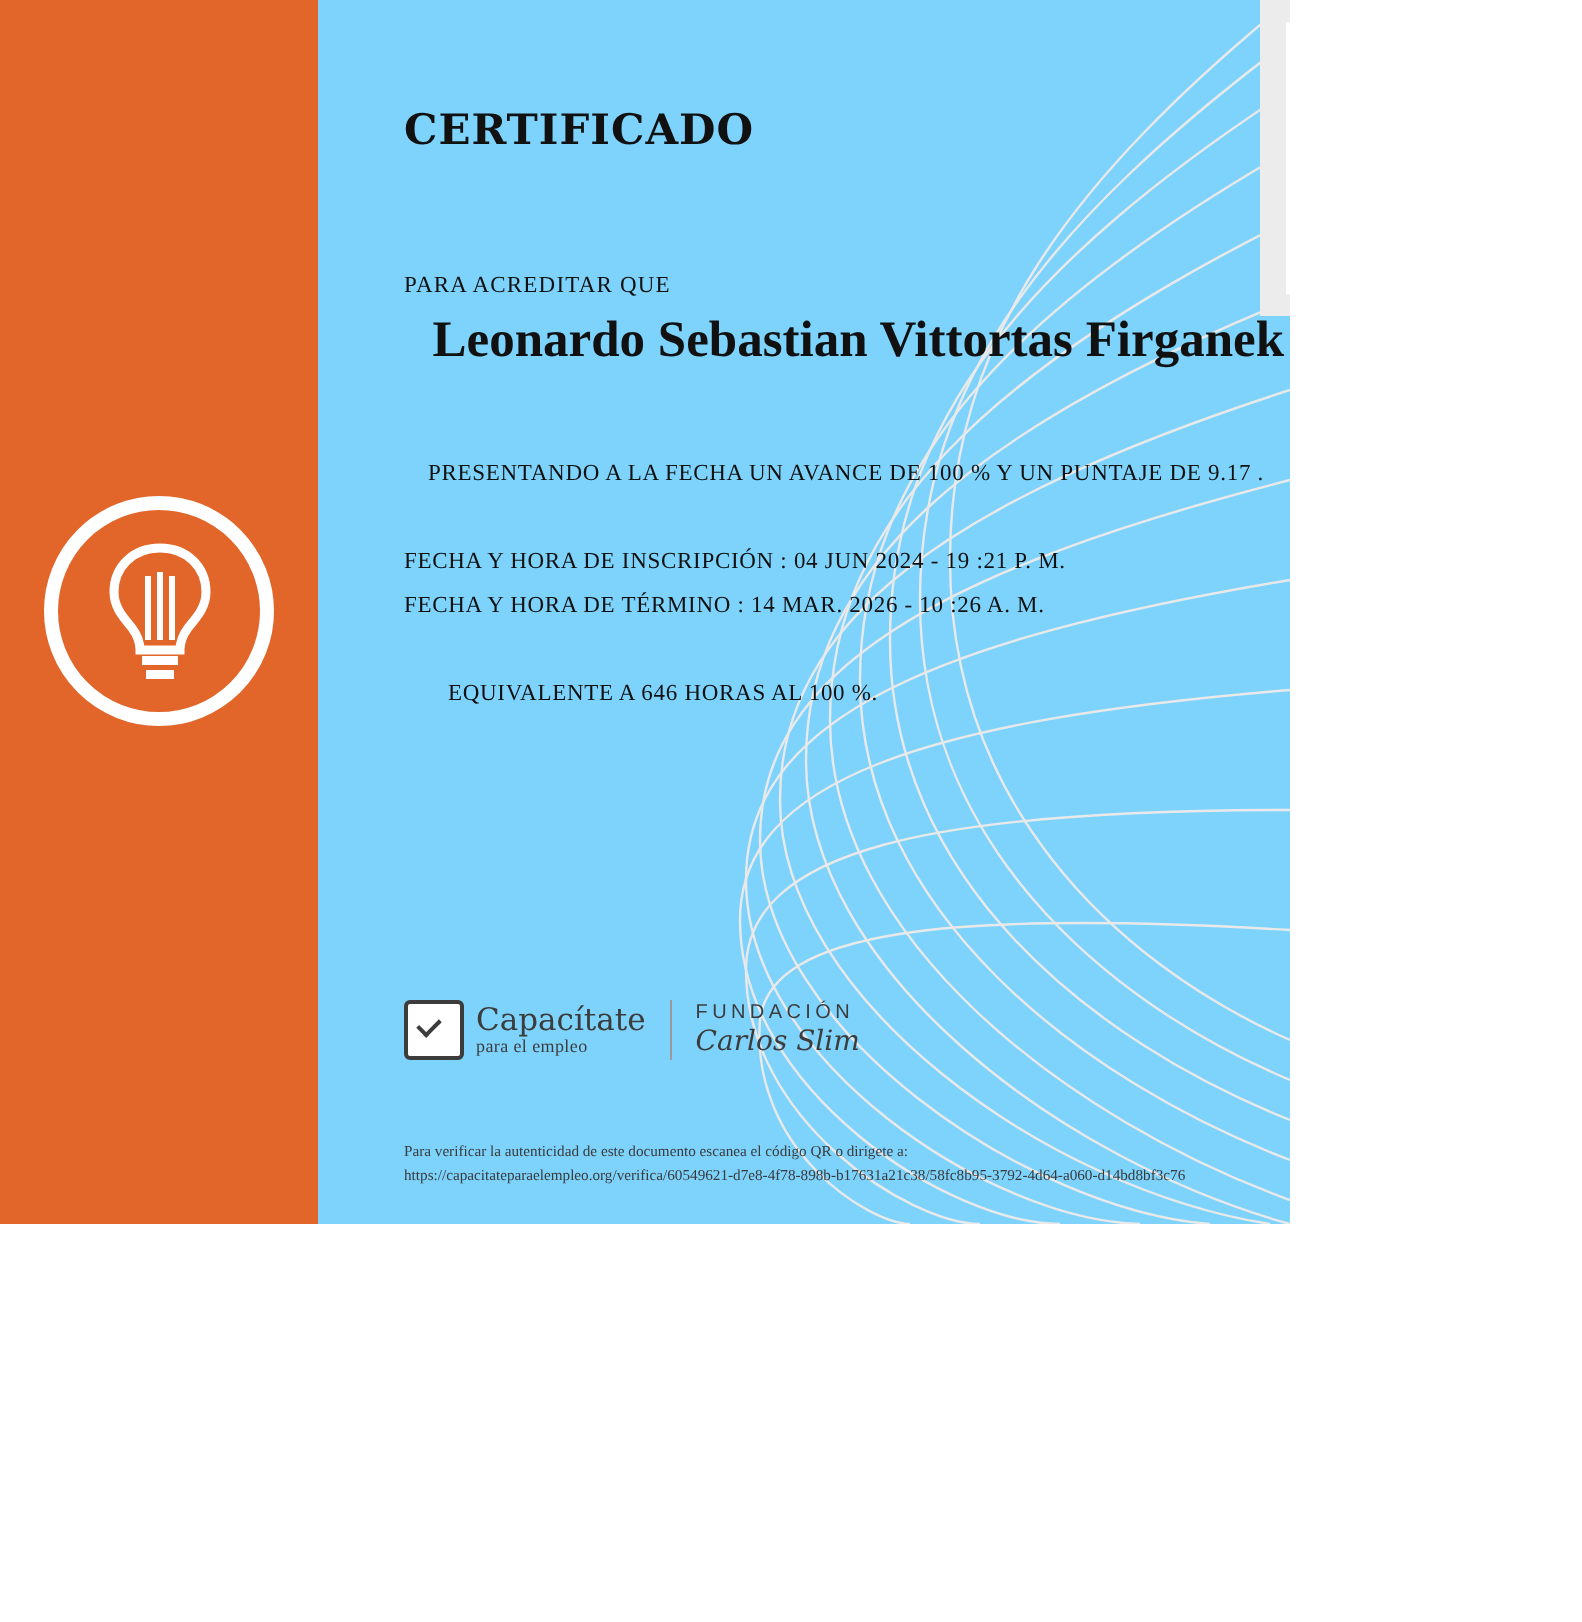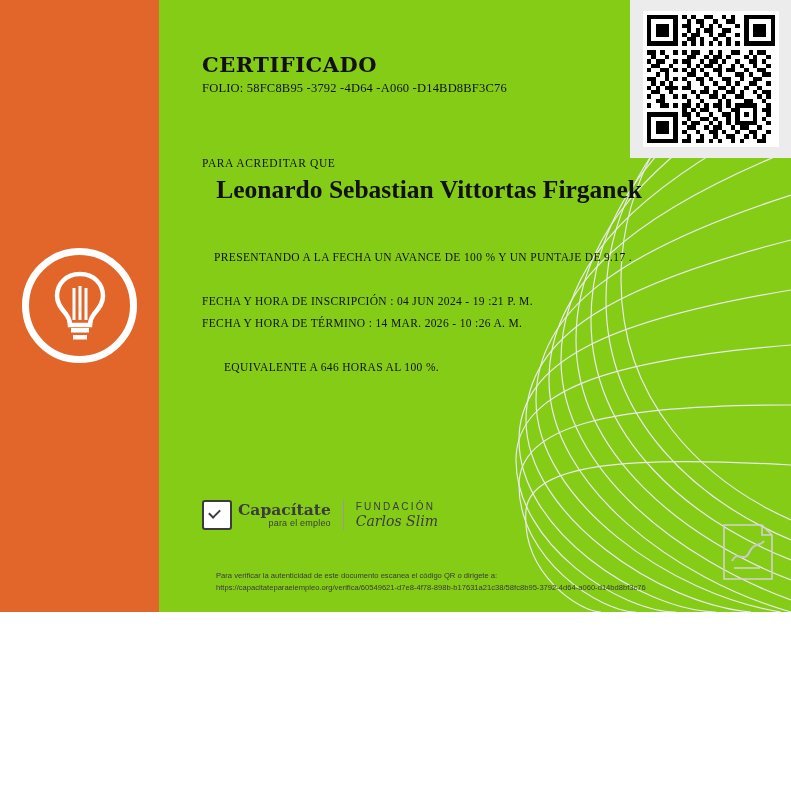--- a/index.html
+++ b/index.html
@@ -14,23 +14,23 @@
     font-family: "Liberation Serif", serif;
     color: #111111;
     overflow: hidden;
   }
 
   
   #certificate {
     position: absolute;
     left: 0;
     top: 0;
-    width: 791px;
+    width: 645px;
     height: 612px;
-    background: #84cc16;
+    background: #7dd3fc;
     overflow: hidden;
   }
 
   
   .orange-band {
     position: absolute;
     left: 0;
     top: 0;
     width: 159px;
     height: 612px;
@@ -159,31 +159,30 @@
   .logo-cap .mark:before {
     content: "";
     position: absolute; left: 5px; top: 7px;
     width: 9px; height: 5px;
     border-left: 2.5px solid #3c3c3c;
     border-bottom: 2.5px solid #3c3c3c;
     transform: rotate(-45deg);
   }
   .cap-text-1 {
     font-family: "DejaVu Serif", serif;
-    font-weight: bold;
+    font-weight: normal;
     font-size: 15.5px;
     color: #3c3c3c;
     line-height: 1.05;
   }
   .cap-text-2 {
-    font-family: Liberation Sans, sans-serif;
+    font-family: Liberation Serif, serif;
     font-size: 9px;
     color: #3c3c3c;
     letter-spacing: 0.2px;
-    text-align: right;
   }
   .divider-v {
     width: 1px;
     height: 30px;
     background: #9a9a9a;
     margin: 0 12px;
   }
   .fund-1 {
     font-family: "Liberation Sans", sans-serif;
     font-size: 10px;
@@ -194,24 +193,24 @@
     font-family: "DejaVu Serif", serif;
     font-style: italic;
     font-size: 14px;
     color: #3c3c3c;
     margin-top: 1px;
   }
 
   
   .verify {
     position: absolute;
-    left: 216px;
+    left: 202px;
     top: 570px;
     width: 470px;
-    font-family: Liberation Sans, sans-serif;
+    font-family: Liberation Serif, serif;
     font-size: 7.6px;
     color: #3a3a3a;
     line-height: 1.55;
   }
 
   
   .seal {
     position: absolute;
     left: 718px;
     top: 521px;
@@ -490,21 +489,20 @@
           <rect x="19" y="28" width="1" height="1"></rect>
             <rect x="21" y="28" width="1" height="1"></rect>
           <rect x="25" y="28" width="2" height="1"></rect>
         </g>
       </svg>
     </div>
   </div>
 
   <div class="content">
     <div class="cert-title">CERTIFICADO</div>
-    <div class="folio">FOLIO: 58FC8B95 -3792 -4D64 -A060 -D14BD8BF3C76</div>
 
     <div class="para-acreditar">PARA ACREDITAR QUE</div>
     <div class="student-name">Leonardo Sebastian Vittortas Firganek</div>
 
 
     <div class="line-block l-avance">PRESENTANDO  A LA FECHA UN AVANCE DE 100 % Y UN PUNTAJE  DE 9.17 .</div>
     <div class="line-block l-insc">FECHA  Y HORA DE INSCRIPCIÓN : 04     JUN 2024  - 19 :21  P. M.</div>
     <div class="line-block l-term">FECHA  Y HORA DE TÉRMINO : 14  MAR. 2026  - 10 :26  A. M.</div>
     <div class="line-block l-equiv">EQUIVALENTE A 646 HORAS  AL 100 %.</div>
   </div>

